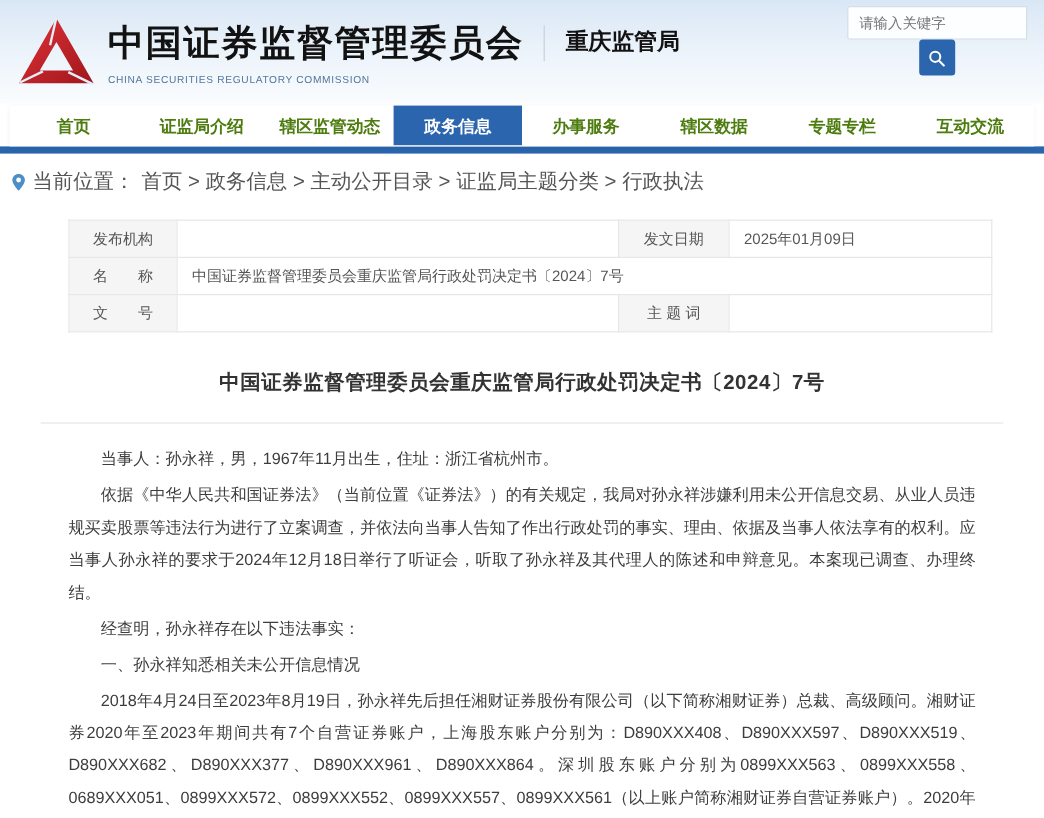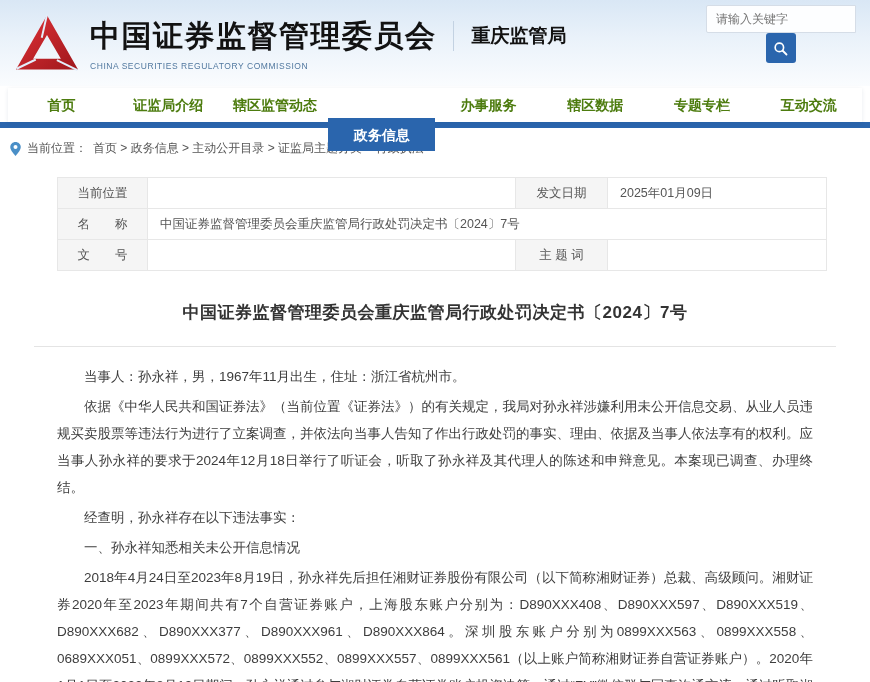--- a/index.html
+++ b/index.html
@@ -39,26 +39,26 @@
   
   .nav-wrap { position:relative; }
   .nav-bar {
     margin:2px 8px 0; background:#ffffff; display:flex; height:34px;
     box-shadow:0 1px 4px rgba(30,60,100,0.10); position:relative; z-index:2;
   }
   .nav-item {
     flex:1; text-align:center; height:34px; line-height:34px;
     font-size:14px; font-weight:bold; color:#4d7c0f; cursor:pointer; white-space:nowrap;
   }
-  .nav-item.active { background:#2a65ad; color:#ffffff; height:33px;margin-top:30px; }
+  .nav-item.active { background:#2a65ad; color:#ffffff; height:33px; }
   .blue-bar { height:6px; background:#2a65ad; position:relative; z-index:1; }
   
   .breadcrumb {
     display:flex; align-items:center; gap:6px;
-    padding:12px 10px 6px; font-size:12px; color:#555;
+    padding:12px 10px 6px; font-size:17px; color:#555;
   }
   .breadcrumb .crumb-path { cursor:pointer; }
   
   .content { padding:0 42px; }
   .meta-table {
     border-collapse:collapse; table-layout:fixed;
     margin:14px 0 0 15px; width:calc(100% - 16px);
   }
   .meta-table td {
     border:1px solid #e7e7e7; height:31px;
@@ -138,21 +138,21 @@
 
   <table class="meta-table">
     <colgroup>
         <col style="width:90px">
         <col style="width:368px">
         <col style="width:92px">
         <col>
       </colgroup>
     <tbody>
     <tr>
-      <td class="lbl">当前位置</td>
+      <td class="lbl">发布机构</td>
       <td></td>
       <td class="lbl">发文日期</td>
       <td>2025年01月09日</td>
     </tr>
     <tr>
       <td class="lbl">名　　称</td>
       <td colspan="3">中国证券监督管理委员会重庆监管局行政处罚决定书〔2024〕7号</td>
     </tr>
     <tr>
       <td class="lbl">文　　号</td>

